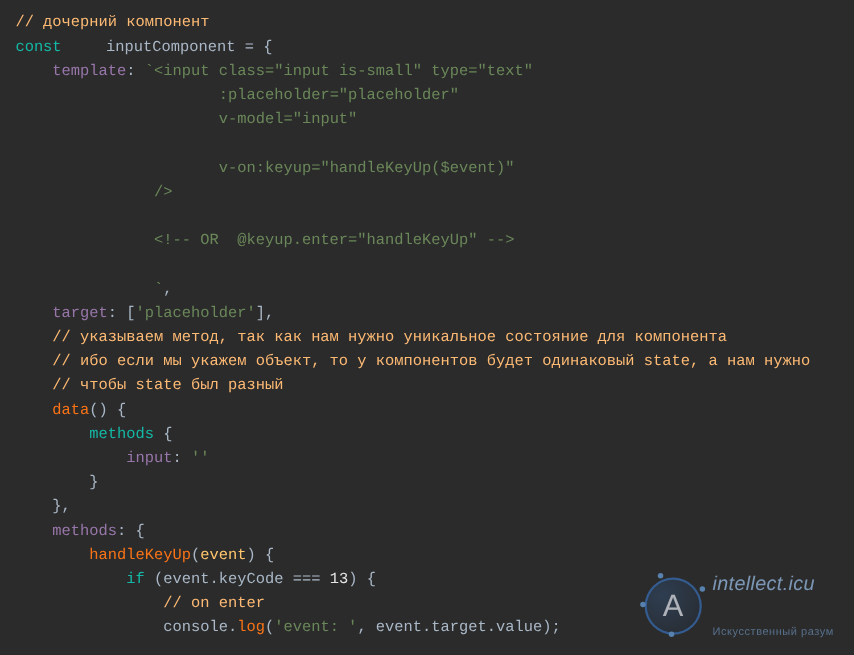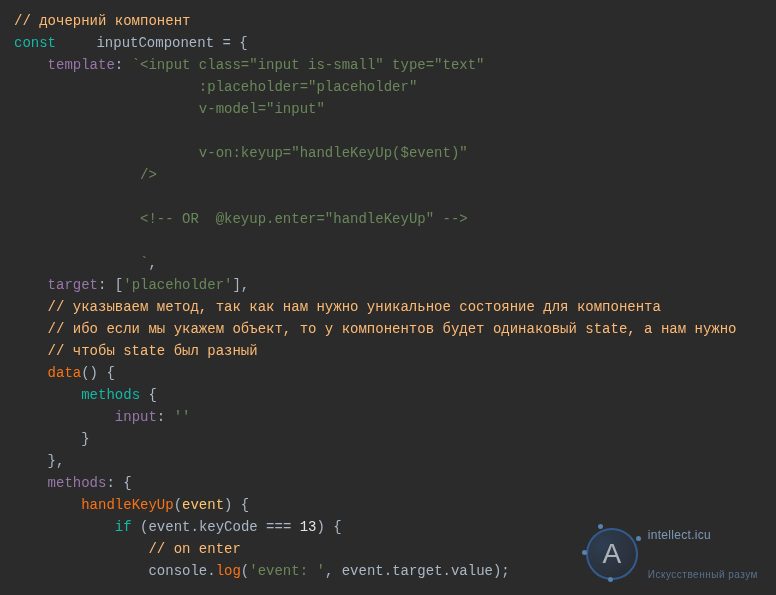--- a/index.html
+++ b/index.html
@@ -76,23 +76,24 @@
     .wd2 { top: 6px; right: -5px; }
     .wd3 { bottom: -4px; left: 20px; }
     .wd4 { top: 20px; left: -6px; }
     .watermark-text {
       display: flex;
       flex-direction: column;
       font-family: "Segoe UI", Arial, sans-serif;
       line-height: 1.2;
     }
     .watermark-title {
-      font-size: 12px;
+      font-size: 18px;
       color: #9ec5f0;
       letter-spacing: 0.3px;
+      font-style: italic;
     }
     .watermark-sub {
       font-size: 10px;
       color: #6a8db5;
       letter-spacing: 0.5px;
       margin-top: 27px;
     }
   </style>
 </head>
 <body>

